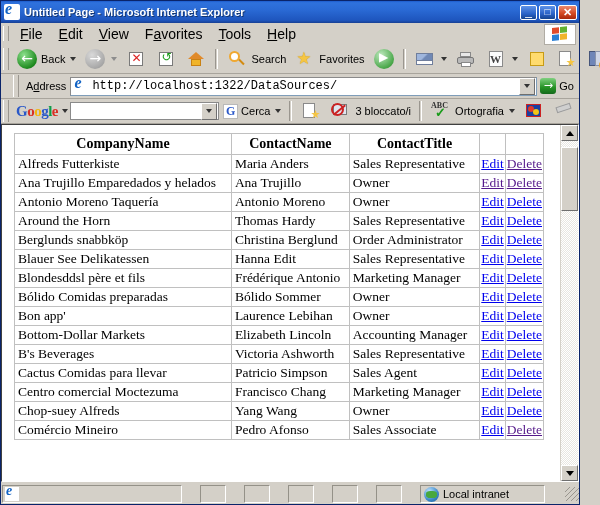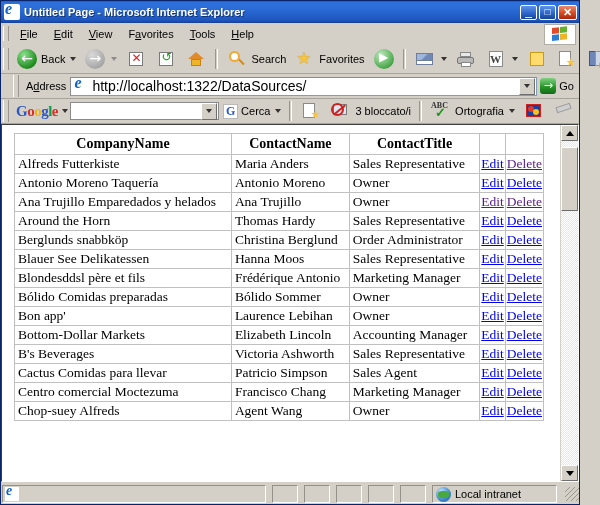--- a/index.html
+++ b/index.html
@@ -74,21 +74,21 @@
     background: #d4d0c8;
     border-bottom: 1px solid #d4d0c8;
     flex: none;
     position: relative;
   }
   .menubar .grip {
     width: 4px; height: 15px; margin: 0 3px 0 2px;
     border-left: 1px solid #fff; border-right: 1px solid #9a968f;
   }
   .menu-item {
-    padding: 2px 8px; font-size: 11px; color: #000;
+    padding: 2px 8px; font-size: 14px; color: #000;
     white-space: nowrap;
   }
   .menu-item u { text-decoration: underline; }
   .win-logo {
     position: absolute; right: 3px; top: 1px;
     width: 30px; height: 19px;
     border: 1px solid #b0aca4;
     background: #fff;
     display: flex; align-items: center; justify-content: center;
   }
@@ -203,22 +203,22 @@
     border: 1px solid #7f9db9; border-top-color:#8a8a8a; border-left-color:#8a8a8a;
     display: flex; align-items: center; box-sizing: border-box;
     min-width: 0;
   }
   .addr-ico { width:16px;height:16px;margin:0 3px 0 2px;position:relative;flex:none;background:#fff;overflow:hidden;}
   .addr-ico::before{
     content:"e"; position:absolute;left:1px;top:-4px;
     font-family:"Liberation Serif",serif;font-style:italic;font-weight:bold;font-size:16px;color:#1263c4;
   }
   .addr-url{
-    flex:1; font-size:14px; color:#000; white-space:nowrap; overflow:hidden;
-    font-family:Liberation Sans, sans-serif;
+    flex:1; font-size:12px; color:#000; white-space:nowrap; overflow:hidden;
+    font-family:Liberation Mono, monospace;
   }
   .dropbtn{
     width:16px;height:17px;flex:none;
     background:#d4d0c8;border:1px solid #fff;border-right-color:#6f6f6f;border-bottom-color:#6f6f6f;
     box-sizing:border-box; display:flex;align-items:center;justify-content:center;margin-right:1px;
   }
   .dropbtn .caret{ margin:0; }
   .gobtn{
     display:flex;align-items:center;gap:3px;padding:1px 5px 1px 3px;height:20px;box-sizing:border-box;
     font-size:11px;
@@ -318,21 +318,21 @@
     position:absolute; left:0; right:0; top:6px; height:64px;
     background:#d4d0c8;
     border:1px solid; border-color:#fff #6f6f6f #6f6f6f #fff;
     box-sizing:border-box;
   }
 
   
   .statusbar{
     height: 22px; flex: none; display:flex; align-items:center;
     background:#d4d0c8; padding: 2px 0 0 1px; box-sizing:border-box;
-    gap: 6px;
+    gap: 18px;
   }
   .spane{
     height:18px; box-sizing:border-box;
     border:1px solid; border-color:#949188 #fff #fff #949188;
     display:flex;align-items:center;
     font-size:11px; color:#000;
   }
   .spane.main{ flex:1; padding-left:2px; min-width:0;}
   .spane.small{ width:26px; }
   .spane.zone{ width:125px; padding-left:3px; gap:4px;}
@@ -576,50 +576,50 @@
         </thead>
         <tbody id="tbody">
             <tr>
               <td class="c-company">Alfreds Futterkiste</td>
               <td class="c-contact">Maria Anders</td>
               <td class="c-title">Sales Representative</td>
               <td class="c-act"><a href="#" class="lnk unvisited">Edit</a></td>
               <td class="c-act"><a href="#" class="lnk visited">Delete</a></td>
             </tr>
             <tr>
-              <td class="c-company">Antonio Moreno Taquería</td>
-              <td class="c-contact">Antonio Moreno</td>
-              <td class="c-title">Owner</td>
-              <td class="c-act"><a href="#" class="lnk unvisited">Edit</a></td>
-              <td class="c-act"><a href="#" class="lnk unvisited">Delete</a></td>
-            </tr>
-            <tr>
               <td class="c-company">Ana Trujillo Emparedados y helados</td>
               <td class="c-contact">Ana Trujillo</td>
               <td class="c-title">Owner</td>
               <td class="c-act"><a href="#" class="lnk visited">Edit</a></td>
               <td class="c-act"><a href="#" class="lnk visited">Delete</a></td>
             </tr>
             <tr>
+              <td class="c-company">Antonio Moreno Taquería</td>
+              <td class="c-contact">Antonio Moreno</td>
+              <td class="c-title">Owner</td>
+              <td class="c-act"><a href="#" class="lnk unvisited">Edit</a></td>
+              <td class="c-act"><a href="#" class="lnk unvisited">Delete</a></td>
+            </tr>
+            <tr>
               <td class="c-company">Around the Horn</td>
               <td class="c-contact">Thomas Hardy</td>
               <td class="c-title">Sales Representative</td>
               <td class="c-act"><a href="#" class="lnk unvisited">Edit</a></td>
               <td class="c-act"><a href="#" class="lnk unvisited">Delete</a></td>
             </tr>
             <tr>
               <td class="c-company">Berglunds snabbköp</td>
               <td class="c-contact">Christina Berglund</td>
               <td class="c-title">Order Administrator</td>
               <td class="c-act"><a href="#" class="lnk unvisited">Edit</a></td>
               <td class="c-act"><a href="#" class="lnk unvisited">Delete</a></td>
             </tr>
             <tr>
               <td class="c-company">Blauer See Delikatessen</td>
-              <td class="c-contact">Hanna Moos</td>
+              <td class="c-contact">Hanna Edit</td>
               <td class="c-title">Sales Representative</td>
               <td class="c-act"><a href="#" class="lnk unvisited">Edit</a></td>
               <td class="c-act"><a href="#" class="lnk unvisited">Delete</a></td>
             </tr>
             <tr>
               <td class="c-company">Blondesddsl père et fils</td>
               <td class="c-contact">Frédérique Antonio</td>
               <td class="c-title">Marketing Manager</td>
               <td class="c-act"><a href="#" class="lnk unvisited">Edit</a></td>
               <td class="c-act"><a href="#" class="lnk unvisited">Delete</a></td>
@@ -661,24 +661,31 @@
             </tr>
             <tr>
               <td class="c-company">Centro comercial Moctezuma</td>
               <td class="c-contact">Francisco Chang</td>
               <td class="c-title">Marketing Manager</td>
               <td class="c-act"><a href="#" class="lnk unvisited">Edit</a></td>
               <td class="c-act"><a href="#" class="lnk unvisited">Delete</a></td>
             </tr>
             <tr>
               <td class="c-company">Chop-suey Alfreds</td>
-              <td class="c-contact">Agent Wang</td>
+              <td class="c-contact">Yang Wang</td>
               <td class="c-title">Owner</td>
               <td class="c-act"><a href="#" class="lnk unvisited">Edit</a></td>
               <td class="c-act"><a href="#" class="lnk unvisited">Delete</a></td>
+            </tr>
+            <tr>
+              <td class="c-company">Comércio Mineiro</td>
+              <td class="c-contact">Pedro Afonso</td>
+              <td class="c-title">Sales Associate</td>
+              <td class="c-act"><a href="#" class="lnk unvisited">Edit</a></td>
+              <td class="c-act"><a href="#" class="lnk visited">Delete</a></td>
             </tr>
           </tbody>
       </table>
     </div>
     <div class="vscroll">
       <div class="sbtn up">
           <span class="ar"></span>
         </div>
       <div class="strack">
         <div class="sthumb"></div>

